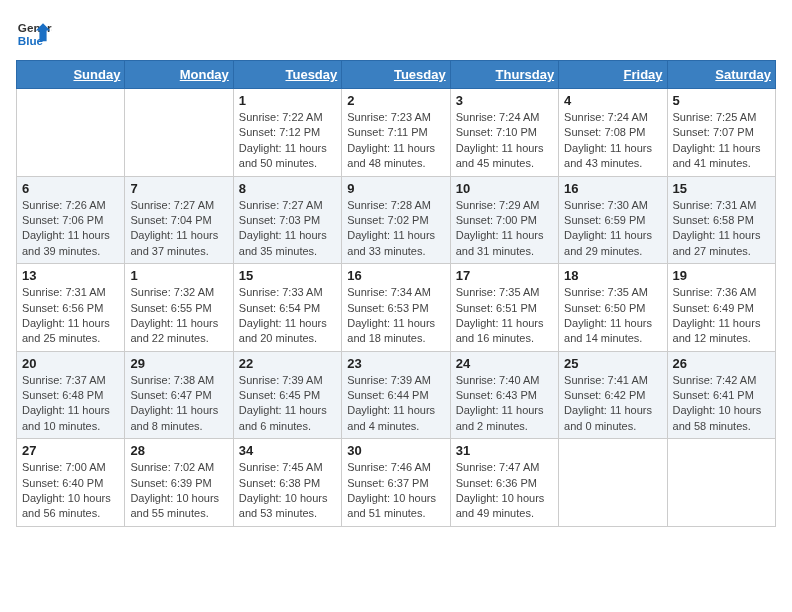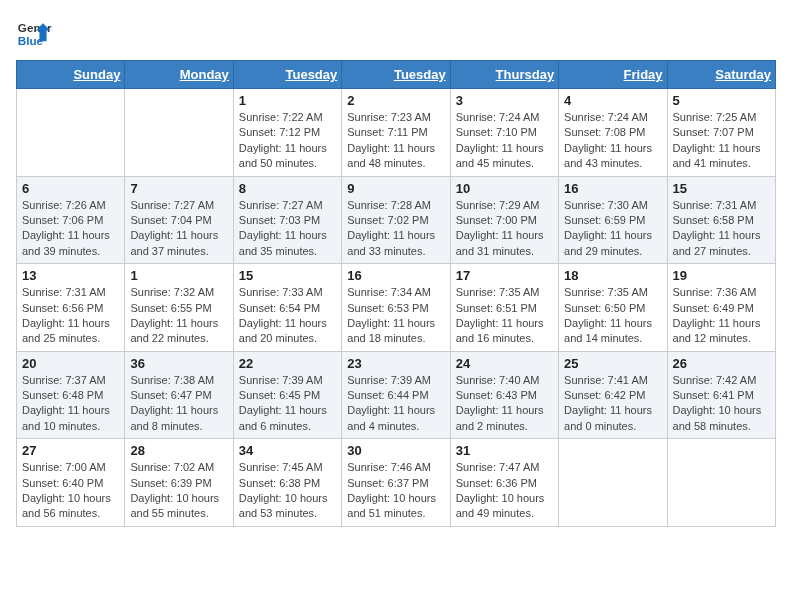--- a/index.html
+++ b/index.html
@@ -232,21 +232,21 @@
         </td>
       </tr>
       <tr>
         <td>
           <span class="day-number">20</span>
           <div class="day-info">Sunrise: 7:37 AM
 Sunset: 6:48 PM
 Daylight: 11 hours and 10 minutes.</div>
         </td>
         <td>
-          <span class="day-number">36</span>
+          <span class="day-number">29</span>
           <div class="day-info">Sunrise: 7:38 AM
 Sunset: 6:47 PM
 Daylight: 11 hours and 8 minutes.</div>
         </td>
         <td>
           <span class="day-number">22</span>
           <div class="day-info">Sunrise: 7:39 AM
 Sunset: 6:45 PM
 Daylight: 11 hours and 6 minutes.</div>
         </td>

